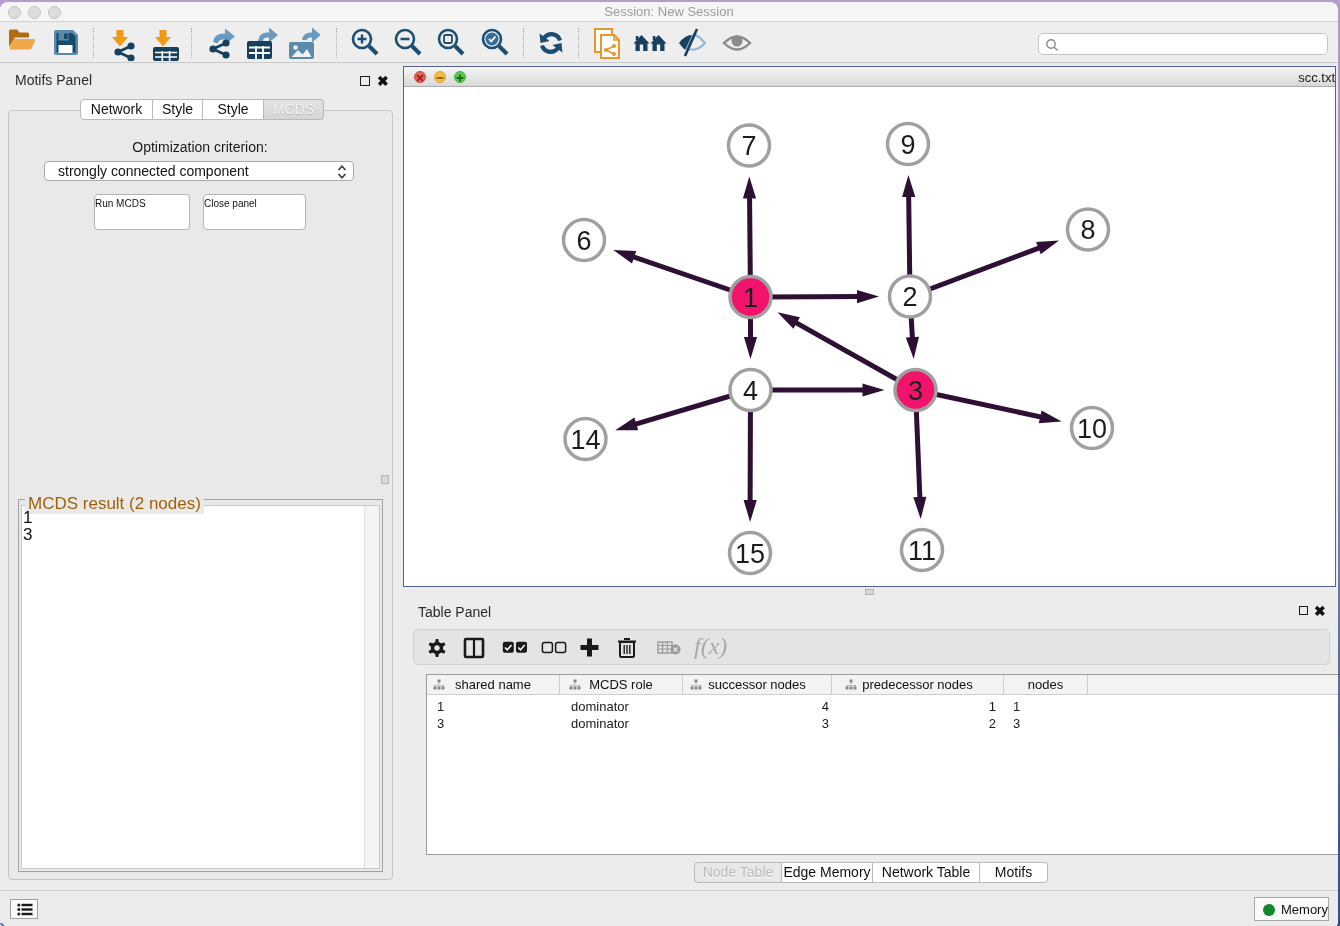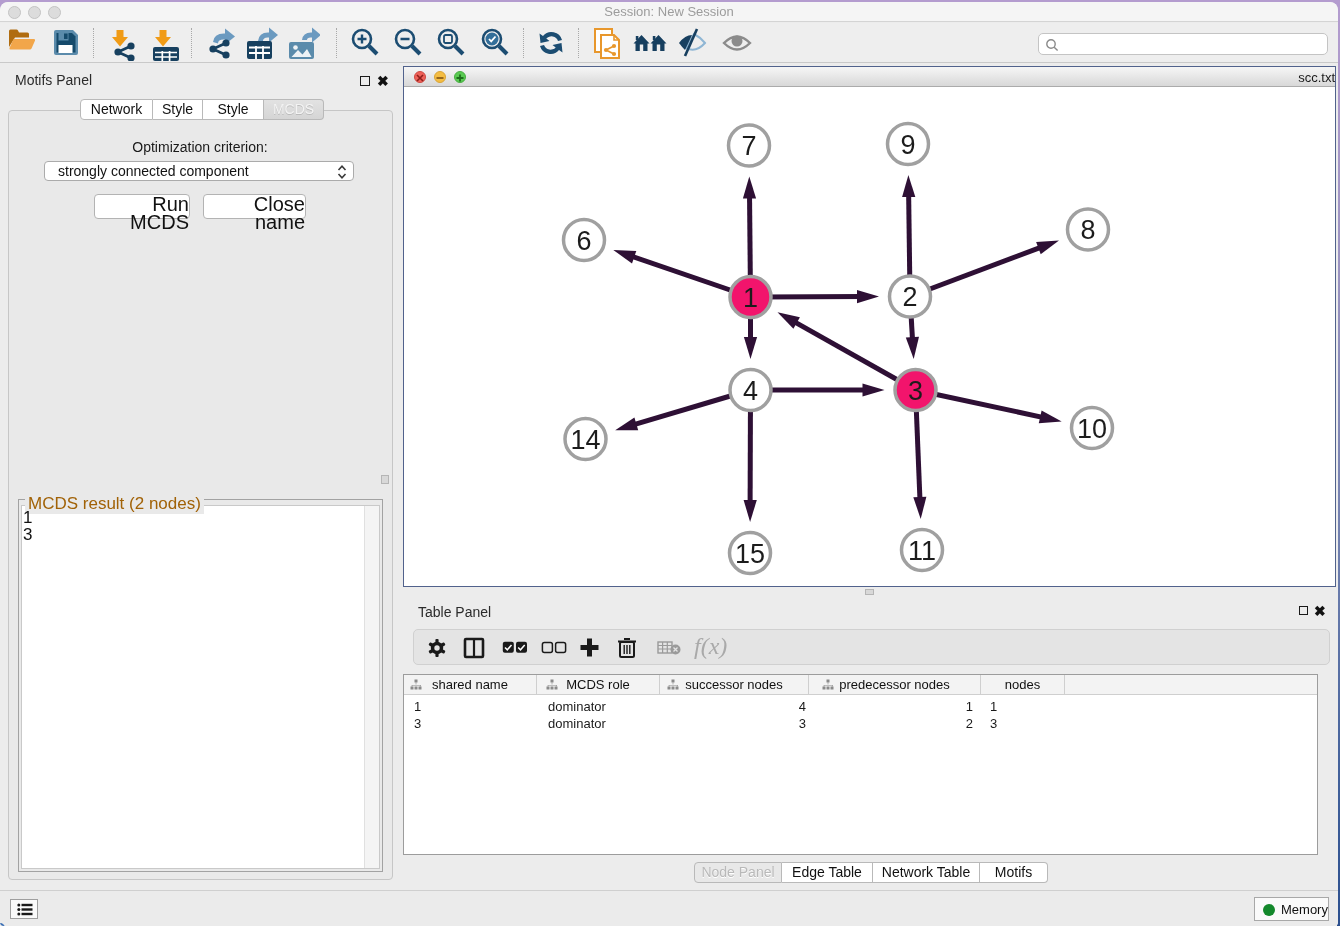--- a/index.html
+++ b/index.html
@@ -44,22 +44,22 @@
 .tab { height:21px; border:1px solid #b9b9b9; border-left:none; background:#fff;
   font-size:14px; color:#111; text-align:center; line-height:19px; }
 .tab.first { border-left:1px solid #b9b9b9; border-radius:4px 0 0 4px; }
 .tab.sel { background:linear-gradient(#e2e2e2,#d5d5d5); color:#f3f3f3;
   text-shadow:0 1px 0 #bbb; border-radius:0 4px 4px 0; }
 #opt-label { left:0px; top:137px; width:400px; text-align:center; font-size:14px; color:#1a1a1a; }
 #combo { left:44px; top:159px; width:310px; height:20px; background:#fff;
   border:1px solid #ababab; border-radius:4px; font-size:14px; color:#111;
   line-height:18px; padding-left:13px; }
 #combo .chev { position:absolute; right:6px; top:2px; color:#444; }
-.btn { position:absolute; height:25px; background:#fff; border:1px solid #b3b3b3;
-  border-radius:4px; font-size:20px; color:#111; text-align:right; line-height:18px; }
+.btn { position:absolute; height:36px; background:#fff; border:1px solid #b3b3b3;
+  border-radius:4px; font-size:10px; color:#111; text-align:left; line-height:18px; }
 #btn-run { left:94px; top:192px; width:96px; }
 #btn-close { left:203px; top:192px; width:103px; }
 
 
 #mcds-group { left:18px; top:497px; width:365px; height:373px; border:1px solid #a2a2a2; }
 #mcds-label { left:25px; top:492px; background:#e9e9e9; padding:0 3px; font-size:17px; color:#a16207; }
 #mcds-white { left:21px; top:503px; width:359px; height:364px; background:#fff; border:1px solid #c9c9c9; }
 #mcds-scroll { left:364px; top:504px; width:15px; height:362px; background:#f4f4f4; border-left:1px solid #e0e0e0; }
 #mcds-text { left:23px; top:508px; font-size:17px; color:#111; line-height:16.5px; }
 
@@ -68,21 +68,21 @@
 #frame-tb { position:absolute; left:0; top:0; width:931px; height:20px;
   background:linear-gradient(#f6f6f6,#d8d8d8); border-bottom:1px solid #ababab; }
 #frame-title { position:absolute; left:0; top:3px; width:931px; text-align:right; font-size:13px; color:#1a1a1a; }
 .light { position:absolute; top:4px; width:12px; height:12px; border-radius:50%; }
 
 
 #tp-title { left:418px; top:602px; font-size:14px; color:#2b2b2b; }
 #tp-sq { left:1299px; top:604px; width:9px; height:9px; border:1.5px solid #1a1a1a; }
 #tp-toolbar { left:413px; top:627px; width:917px; height:36px; background:#e4e4e4;
   border:1px solid #d0d0d0; border-radius:5px; }
-#tp-table { left:403px; top:672px; width:915px; height:181px; background:#fff; border:1px solid #9c9c9c; }
+#tp-table { left:426px; top:672px; width:915px; height:181px; background:#fff; border:1px solid #9c9c9c; }
 #tp-header { position:absolute; left:0; top:0; height:20px; width:913px;
   background:#f3f3f3; border-bottom:1px solid #cfcfcf; font-size:13px; color:#111; }
 .hcol { position:absolute; top:0; height:20px; border-right:1px solid #cfcfcf; text-align:center; line-height:20px; }
 .hicon { position:absolute; top:4px; }
 .cell { position:absolute; font-size:13px; color:#1a1a1a; }
 
 #bt-tabs { left:694px; top:860px; height:21px; display:flex; }
 
 #statusbar { left:0; top:888px; width:1338px; height:36px; background:#ebebeb; border-top:1px solid #cfcfcf; }
 #st-btn { left:10px; top:897px; width:28px; height:20px; background:#fafafa; border:1px solid #9f9f9f; }
@@ -225,21 +225,21 @@
     <div class="tab sel" style="width:60px">MCDS</div>
   </div>
   <div class="abs" id="opt-label">Optimization criterion:</div>
   <div class="abs" id="combo">strongly connected component
     <span class="chev"><svg width="10" height="16" viewBox="0 0 10 16">
           <path d="M1.5 6 L5 2.2 L8.5 6" fill="none" stroke="#3a3a3a" stroke-width="1.6"></path>
           <path d="M1.5 10 L5 13.8 L8.5 10" fill="none" stroke="#3a3a3a" stroke-width="1.6"></path>
         </svg></span>
   </div>
   <div class="abs btn" id="btn-run">Run MCDS</div>
-  <div class="abs btn" id="btn-close">Close name</div>
+  <div class="abs btn" id="btn-close">Close panel</div>
   <div class="abs" id="mcds-group"></div>
   <div class="abs" id="mcds-white"></div>
   <div class="abs" id="mcds-scroll"></div>
   <div class="abs" id="mcds-label">MCDS result (2 nodes)</div>
   <div class="abs" id="mcds-text">1<br>3</div>
 
   <div class="abs" id="frame">
     <div id="frame-tb">
       <div class="light" style="left:10px; background:#ee6158; border:1px solid #ce4a42;"></div>
       <div class="light" style="left:30px; background:#f5bd42; border:1px solid #d8a437;"></div>
@@ -419,22 +419,22 @@
     <div class="cell" style="left:385px;top:24px;width:17px;text-align:right;">4</div>
     <div class="cell" style="left:555px;top:24px;width:14px;text-align:right;">1</div>
     <div class="cell" style="left:586px;top:24px;">1</div>
     <div class="cell" style="left:10px;top:41px;">3</div>
     <div class="cell" style="left:144px;top:41px;">dominator</div>
     <div class="cell" style="left:385px;top:41px;width:17px;text-align:right;">3</div>
     <div class="cell" style="left:555px;top:41px;width:14px;text-align:right;">2</div>
     <div class="cell" style="left:586px;top:41px;">3</div>
   </div>
   <div class="abs" id="bt-tabs">
-    <div class="tab first" style="width:88px;background:#e8e8e8;color:#b9b9b9;text-shadow:0 1px 0 #fff;">Node Panel</div>
-    <div class="tab" style="width:91px">Edge Table</div>
+    <div class="tab first" style="width:88px;background:#e8e8e8;color:#b9b9b9;text-shadow:0 1px 0 #fff;">Node Table</div>
+    <div class="tab" style="width:91px">Edge Memory</div>
     <div class="tab" style="width:107px">Network Table</div>
     <div class="tab" style="width:68px;border-radius:0 4px 4px 0;">Motifs</div>
   </div>
   <div class="abs" id="statusbar"></div>
   <div class="abs" id="st-btn">
     <svg style="position:absolute;left:6px;top:3px" width="16" height="13" viewBox="0 0 16 13">
       <g fill="#1a1a1a">
           <circle cx="1.8" cy="2" r="1.5"></circle>
           <circle cx="1.8" cy="6.5" r="1.5"></circle>
           <circle cx="1.8" cy="11" r="1.5"></circle>

